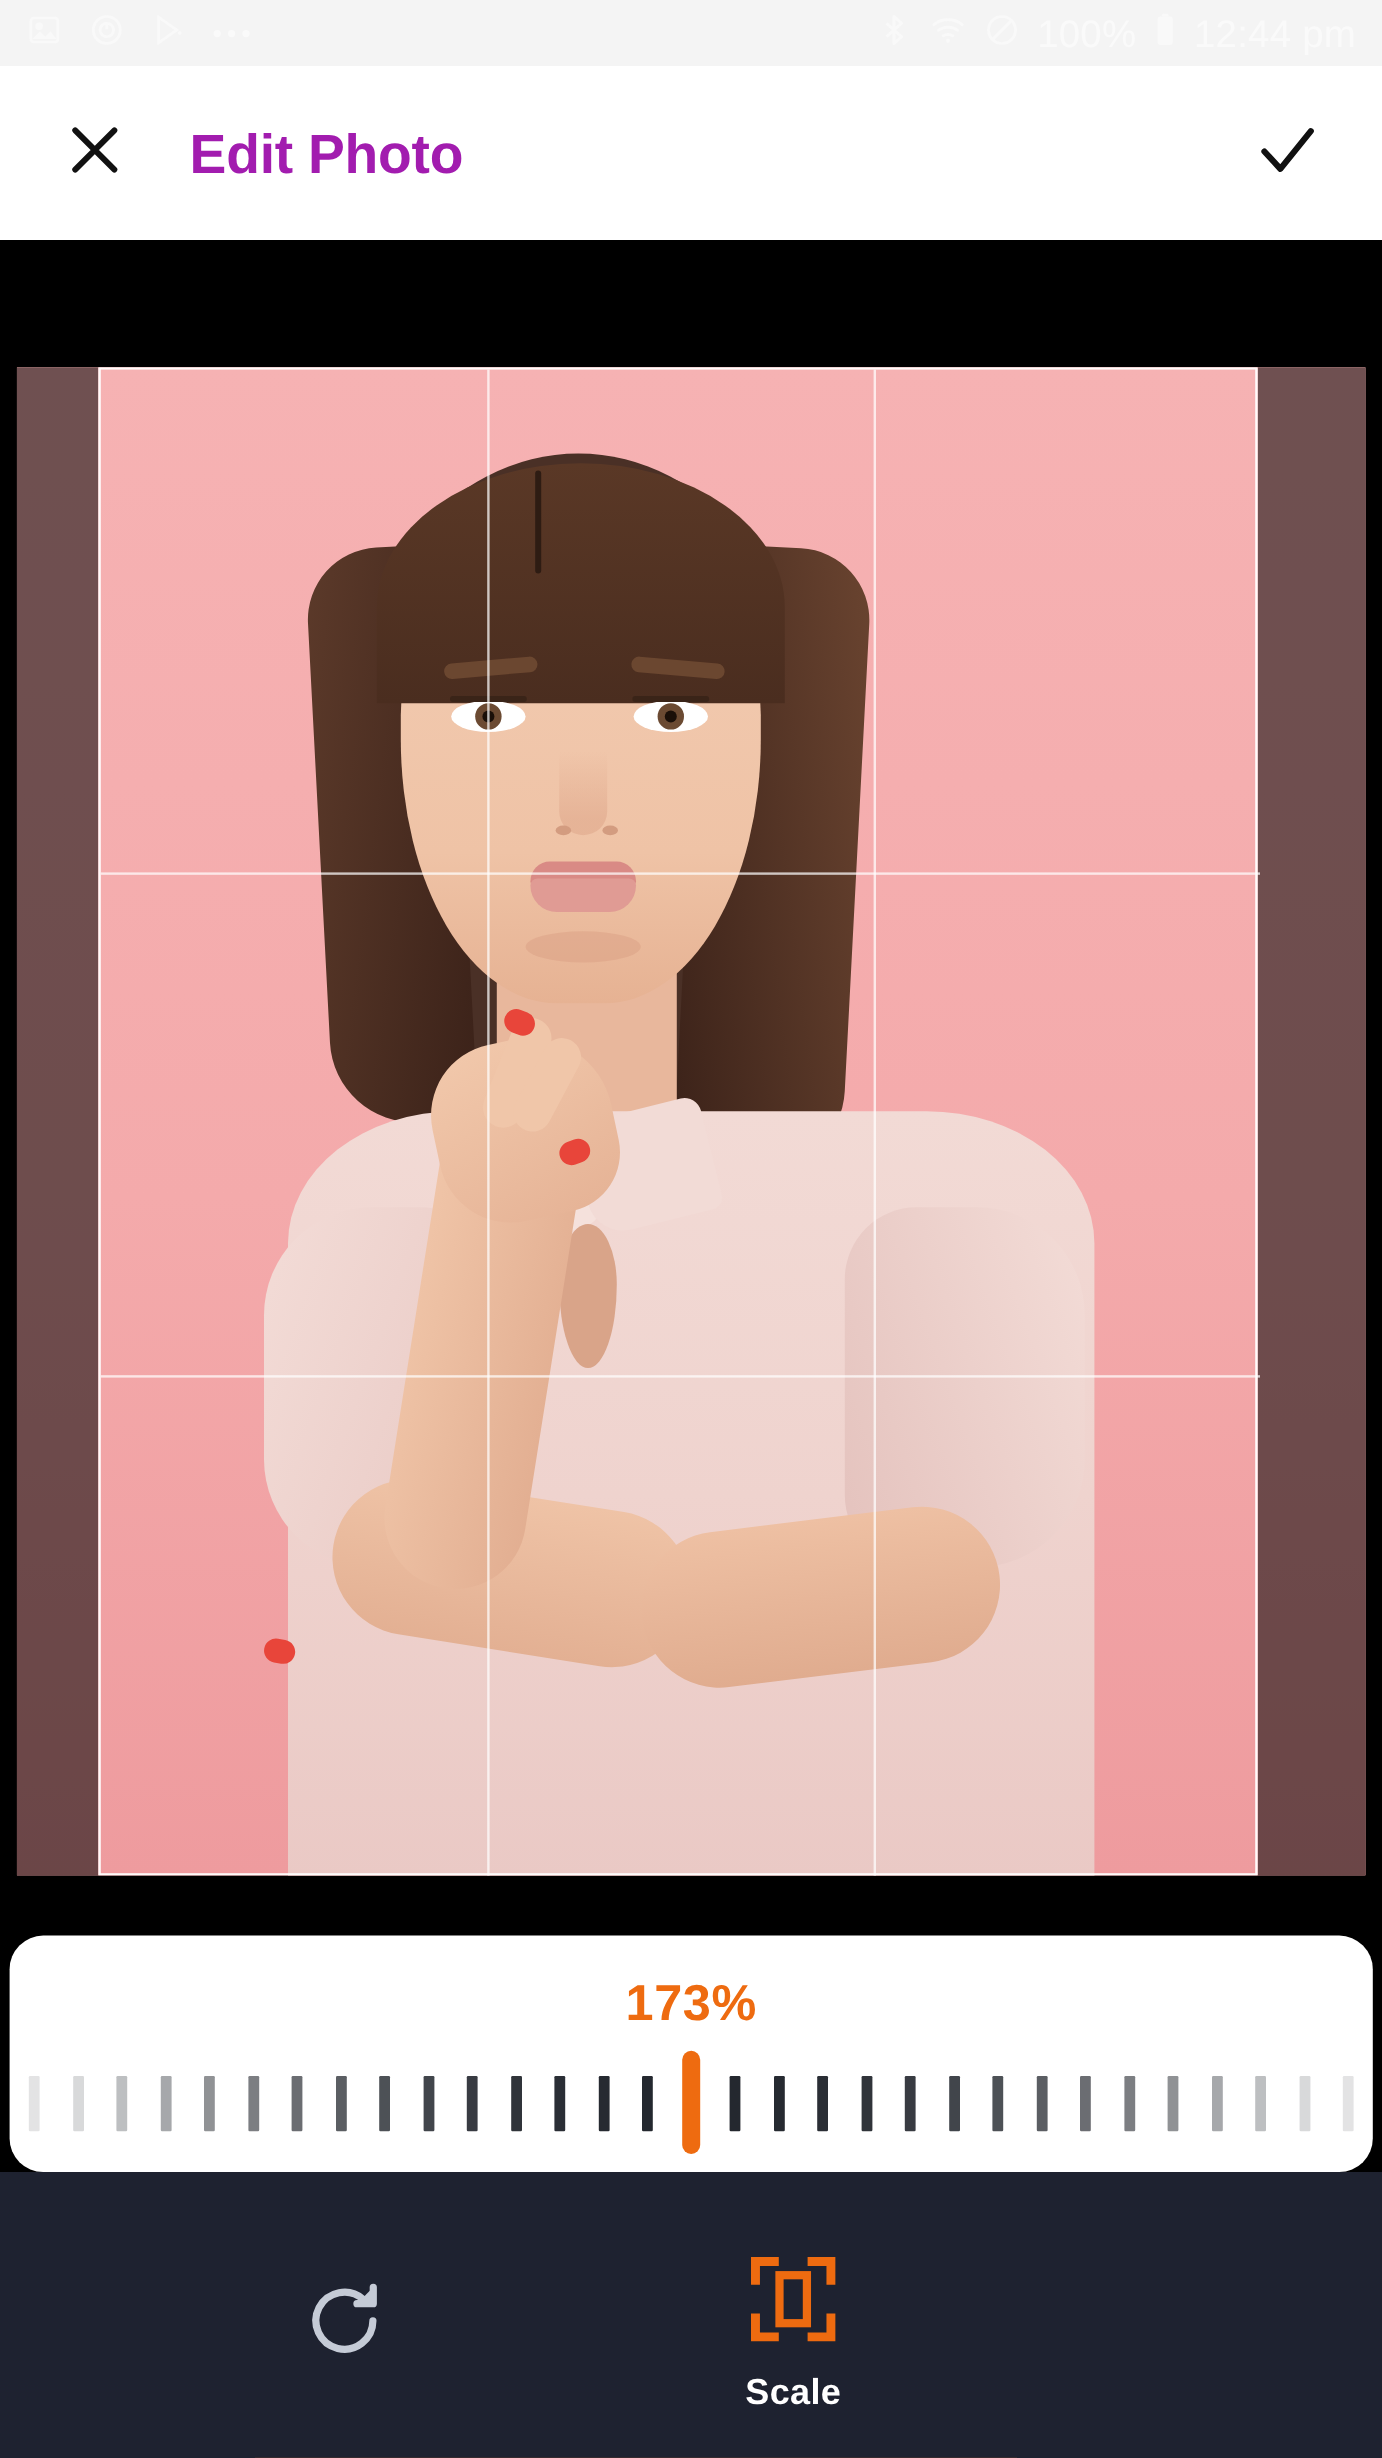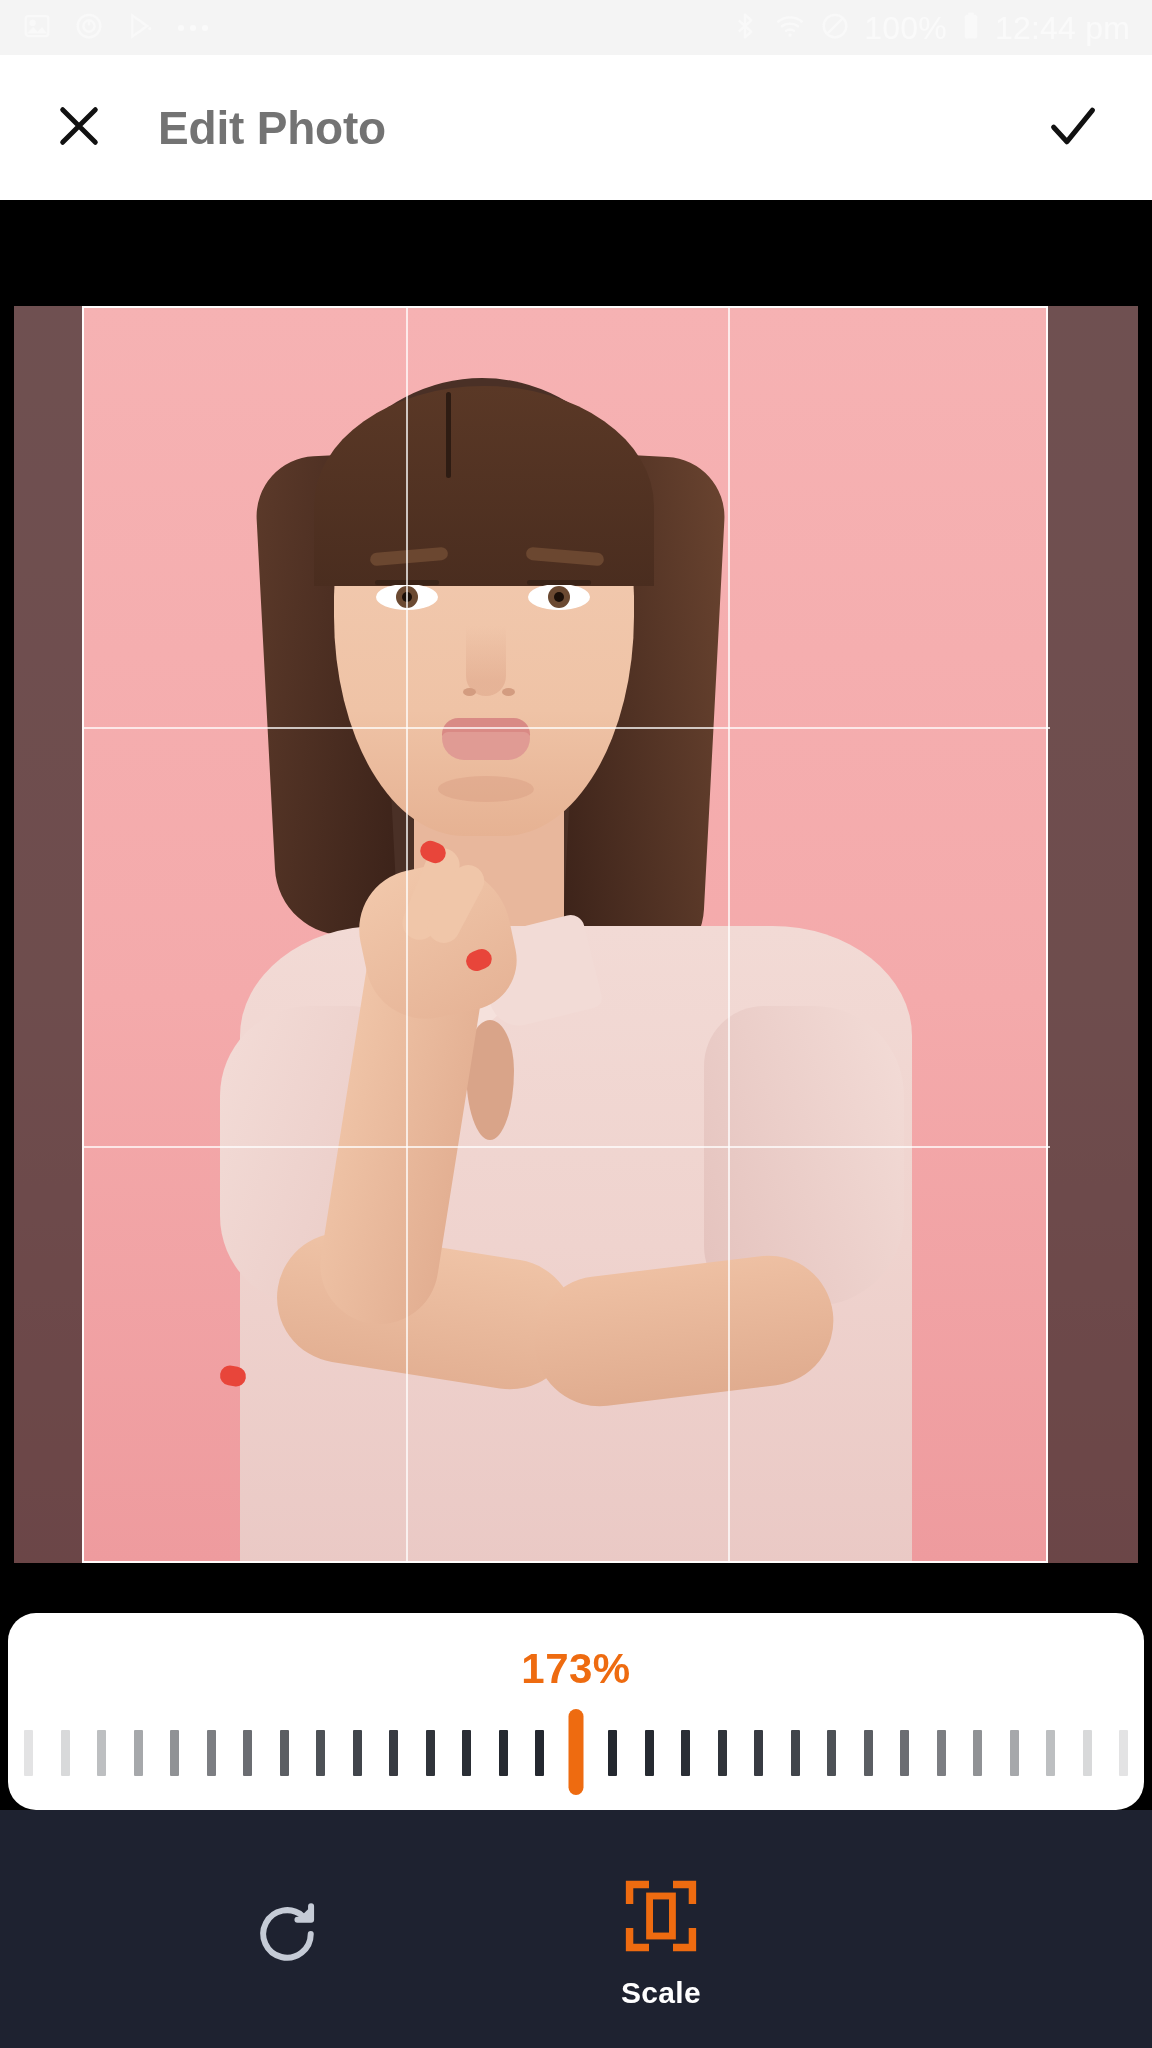--- a/index.html
+++ b/index.html
@@ -32,21 +32,21 @@
   
   .appbar {
     position:absolute; left:0; top:55px; width:1152px; height:145px;
     background:#FFFFFF;
     display:flex; align-items:center;
     padding:0 48px;
   }
   .appbar-close { width:62px; height:62px; display:flex; align-items:center; justify-content:center; cursor:pointer; }
   .appbar-title {
     margin-left:48px;
-    font-size:46px; font-weight:700; color:#737373;
+    font-size:46px; font-weight:700; color:#a21caf;
     letter-spacing:-.2px; line-height:1;
   }
   .appbar-done { margin-left:auto; width:62px; height:62px; display:flex; align-items:center; justify-content:center; cursor:pointer; }
 
   
   .stage {
     position:absolute; left:0; top:200px; width:1152px; height:1413px;
     background:#000; overflow:hidden;
   }
   .photo-wrap {

